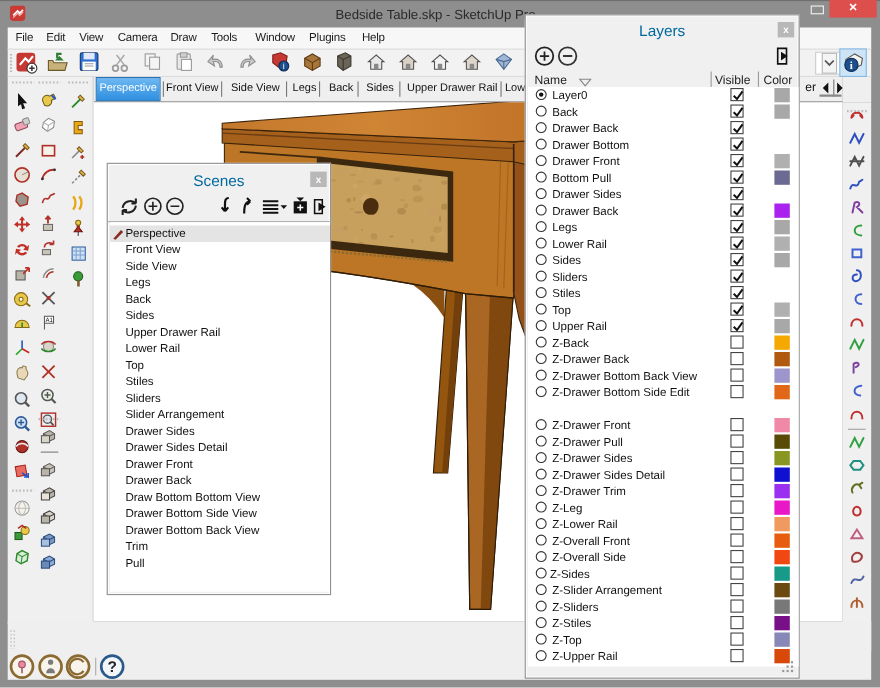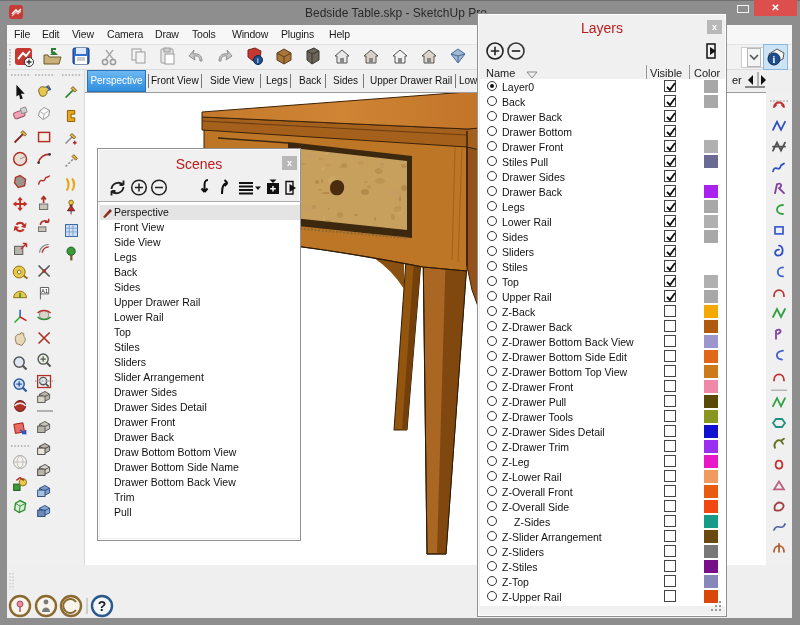--- a/index.html
+++ b/index.html
@@ -15,21 +15,21 @@
 .tab{position:absolute;top:1px;height:20px;font-size:10px;color:#111;line-height:20px;white-space:nowrap}
 .tabsep{position:absolute;top:4px;width:1px;height:14px;background:#777}
 .activetab{position:absolute;left:2px;top:0px;width:59px;height:22px;background:linear-gradient(#6db8f2,#2f8fe0);border:1px solid #2a72b4;color:#fff;font-size:10px;text-align:center;line-height:20px}
 .palette{left:7px;top:70px;width:78px;height:497px;background:#f0f0f0;border-right:1px solid #d9d9d9}
 .canvas{left:85px;top:93px;width:681px;height:472px;background:#fff}
 .rtool{left:766px;top:93px;width:26px;height:499px;background:#f0f0f0}
 .bstrip{left:7px;top:565px;width:785px;height:53px;background:#efefef}
 .measure{position:absolute;left:8px;top:5px;width:384px;height:23px;background:#f5f5f5;border:1px solid #cfcfcf}
 .measure span{position:absolute;left:6px;top:4px;font-size:11px;font-weight:bold;color:#333}
 .panel{position:absolute;background:#f0f0f0;border:1px solid #919191;box-shadow:0 0 0 1px #fdfdfd inset}
-.ptitle{position:absolute;width:100%;text-align:center;font-size:14px;color:#b91c1c}
+.ptitle{position:absolute;width:100%;text-align:center;font-size:14px;color:#0369a1}
 .pclose{position:absolute;width:15px;height:14px;background:#b8b8b8;color:#fff;font-size:9px;font-weight:bold;text-align:center;line-height:14px}
 .plist{position:absolute;background:#fff;border:1px solid #c6c6c6;overflow:hidden}
 .row{position:absolute;left:0;width:100%;height:15px;font-size:10.5px;color:#111;white-space:nowrap}
 .chk{position:absolute;width:12px;height:12px;border:1px solid #444;background:#fff}
 .sw{position:absolute;width:14px;height:13px}
 .radio{position:absolute;width:10px;height:10px;border:1px solid #333;border-radius:50%;background:#fff}
 </style></head><body>
 
 <div class="abs titlebar"></div>
 <svg class="abs" style="left:9px;top:5px" width="15" height="15" viewBox="0 0 15 15">
@@ -582,21 +582,21 @@
       <div class="row" style="top:108px;padding-left:14px;line-height:15px">Lower Rail</div>
       <div class="row" style="top:123px;padding-left:14px;line-height:15px">Top</div>
       <div class="row" style="top:138px;padding-left:14px;line-height:15px">Stiles</div>
       <div class="row" style="top:153px;padding-left:14px;line-height:15px">Sliders</div>
       <div class="row" style="top:168px;padding-left:14px;line-height:15px">Slider Arrangement</div>
       <div class="row" style="top:183px;padding-left:14px;line-height:15px">Drawer Sides</div>
       <div class="row" style="top:198px;padding-left:14px;line-height:15px">Drawer Sides Detail</div>
       <div class="row" style="top:213px;padding-left:14px;line-height:15px">Drawer Front</div>
       <div class="row" style="top:228px;padding-left:14px;line-height:15px">Drawer Back</div>
       <div class="row" style="top:243px;padding-left:14px;line-height:15px">Draw Bottom Bottom View</div>
-      <div class="row" style="top:258px;padding-left:14px;line-height:15px">Drawer Bottom Side Name</div>
+      <div class="row" style="top:258px;padding-left:14px;line-height:15px">Drawer Bottom Side View</div>
       <div class="row" style="top:273px;padding-left:14px;line-height:15px">Drawer Bottom Back View</div>
       <div class="row" style="top:288px;padding-left:14px;line-height:15px">Trim</div>
       <div class="row" style="top:303px;padding-left:14px;line-height:15px">Pull</div>
       <svg class="abs" style="left:2px;top:5px" width="12" height="12">
         <path d="M1 10 L8 2 L10 4 L3 11 Z" fill="#8a2a20"></path>
       </svg>
     </div>
   </div>
 <div class="panel" style="left:477px;top:13px;width:250px;height:604px">
     <div class="ptitle" style="top:6px">Layers</div>
@@ -671,21 +671,21 @@
         <span style="position:absolute;left:22px;top:0px;line-height:14px">Drawer Front</span>
         <div class="chk" style="left:184px;top:0px">
           <svg width="12" height="12" style="position:absolute;left:0;top:0">
             <path d="M2 6 L5 9 L10 2" stroke="#111" stroke-width="1.8" fill="none"></path>
           </svg>
         </div>
         <div class="sw" style="left:224px;top:0px;background:#b0b0b0"></div>
       </div>
       <div class="row" style="top:76px">
         <div class="radio" style="left:7px;top:1px"></div>
-        <span style="position:absolute;left:22px;top:0px;line-height:14px">Stiles Pull</span>
+        <span style="position:absolute;left:22px;top:0px;line-height:14px">Bottom Pull</span>
         <div class="chk" style="left:184px;top:0px">
           <svg width="12" height="12" style="position:absolute;left:0;top:0">
             <path d="M2 6 L5 9 L10 2" stroke="#111" stroke-width="1.8" fill="none"></path>
           </svg>
         </div>
         <div class="sw" style="left:224px;top:0px;background:#6a6a92"></div>
       </div>
       <div class="row" style="top:91px">
         <div class="radio" style="left:7px;top:1px"></div>
         <span style="position:absolute;left:22px;top:0px;line-height:14px">Drawer Sides</span>
@@ -790,41 +790,35 @@
         <span style="position:absolute;left:22px;top:0px;line-height:14px">Z-Drawer Back</span>
         <div class="chk" style="left:184px;top:0px"></div>
         <div class="sw" style="left:224px;top:0px;background:#b05a10"></div>
       </div>
       <div class="row" style="top:271px">
         <div class="radio" style="left:7px;top:1px"></div>
         <span style="position:absolute;left:22px;top:0px;line-height:14px">Z-Drawer Bottom Side Edit</span>
         <div class="chk" style="left:184px;top:0px"></div>
         <div class="sw" style="left:224px;top:0px;background:#e06818"></div>
       </div>
-      <div class="row" style="top:286px">
-        <div class="radio" style="left:7px;top:1px"></div>
-        <span style="position:absolute;left:22px;top:0px;line-height:14px">Z-Drawer Bottom Top View</span>
-        <div class="chk" style="left:184px;top:0px"></div>
-        <div class="sw" style="left:224px;top:0px;background:#cc7a1a"></div>
-      </div>
       <div class="row" style="top:301px">
         <div class="radio" style="left:7px;top:1px"></div>
         <span style="position:absolute;left:22px;top:0px;line-height:14px">Z-Drawer Front</span>
         <div class="chk" style="left:184px;top:0px"></div>
         <div class="sw" style="left:224px;top:0px;background:#f088a8"></div>
       </div>
       <div class="row" style="top:316px">
         <div class="radio" style="left:7px;top:1px"></div>
         <span style="position:absolute;left:22px;top:0px;line-height:14px">Z-Drawer Pull</span>
         <div class="chk" style="left:184px;top:0px"></div>
         <div class="sw" style="left:224px;top:0px;background:#5a4a08"></div>
       </div>
       <div class="row" style="top:331px">
         <div class="radio" style="left:7px;top:1px"></div>
-        <span style="position:absolute;left:22px;top:0px;line-height:14px">Z-Drawer Tools</span>
+        <span style="position:absolute;left:22px;top:0px;line-height:14px">Z-Drawer Sides</span>
         <div class="chk" style="left:184px;top:0px"></div>
         <div class="sw" style="left:224px;top:0px;background:#8a9622"></div>
       </div>
       <div class="row" style="top:346px">
         <div class="radio" style="left:7px;top:1px"></div>
         <span style="position:absolute;left:22px;top:0px;line-height:14px">Z-Drawer Sides Detail</span>
         <div class="chk" style="left:184px;top:0px"></div>
         <div class="sw" style="left:224px;top:0px;background:#1010d0"></div>
       </div>
       <div class="row" style="top:361px">
@@ -852,21 +846,21 @@
         <div class="sw" style="left:224px;top:0px;background:#e85c10"></div>
       </div>
       <div class="row" style="top:421px">
         <div class="radio" style="left:7px;top:1px"></div>
         <span style="position:absolute;left:22px;top:0px;line-height:14px">Z-Overall Side</span>
         <div class="chk" style="left:184px;top:0px"></div>
         <div class="sw" style="left:224px;top:0px;background:#f04810"></div>
       </div>
       <div class="row" style="top:436px">
         <div class="radio" style="left:7px;top:1px"></div>
-        <span style="position:absolute;left:34px;top:0px;line-height:14px">Z-Sides</span>
+        <span style="position:absolute;left:20px;top:0px;line-height:14px">Z-Sides</span>
         <div class="chk" style="left:184px;top:0px"></div>
         <div class="sw" style="left:224px;top:0px;background:#189a88"></div>
       </div>
       <div class="row" style="top:451px">
         <div class="radio" style="left:7px;top:1px"></div>
         <span style="position:absolute;left:22px;top:0px;line-height:14px">Z-Slider Arrangement</span>
         <div class="chk" style="left:184px;top:0px"></div>
         <div class="sw" style="left:224px;top:0px;background:#6a4a10"></div>
       </div>
       <div class="row" style="top:466px">

